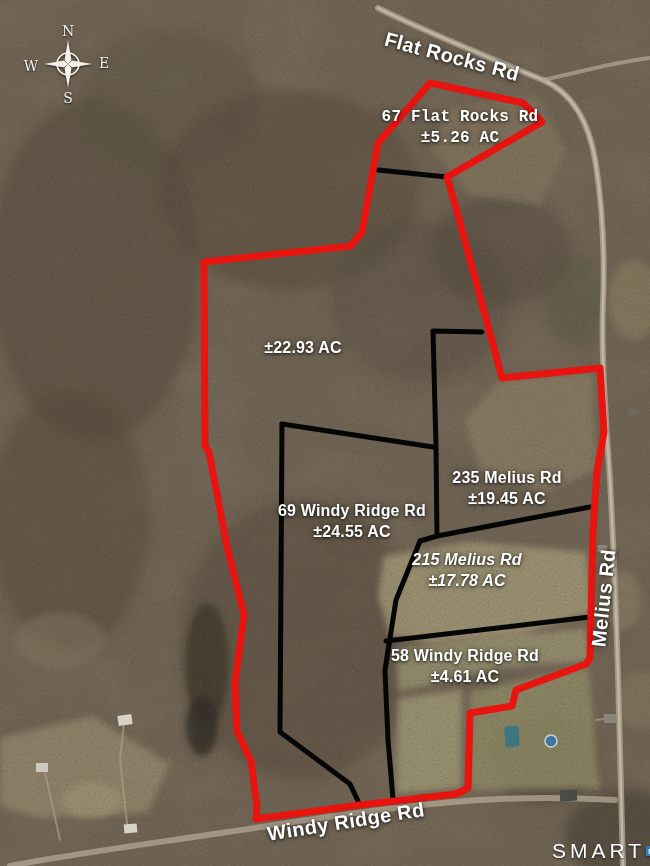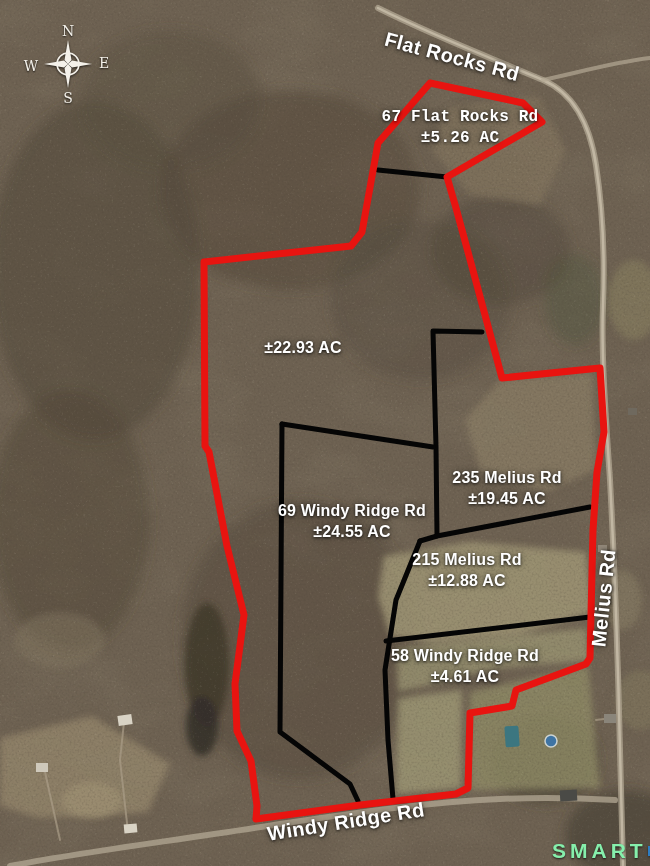--- a/index.html
+++ b/index.html
@@ -15,34 +15,34 @@
   }
   .parcel-lbl{font-size:16px;font-weight:600;line-height:1.3;letter-spacing:.2px;}
   .road-lbl{font-size:20px;font-weight:600;letter-spacing:.4px;}
   #lbl-flat-rocks-rd{left:452px;top:57px;transform:translate(-50%,-50%) rotate(15deg);}
   #lbl-melius-rd{left:604px;top:598px;transform:translate(-50%,-50%) rotate(-84deg);}
   #lbl-windy-ridge-rd{left:346px;top:822px;transform:translate(-50%,-50%) rotate(-9deg);}
   #p-67fr{left:460px;top:128px;font-family:Liberation Mono, monospace;}
   #p-67wr{left:303px;top:338px;}
   #p-235m{left:507px;top:450px;margin-top:39px;}
   #p-69wr{left:352px;top:495px;margin-top:27px;}
-  #p-215m{left:467px;top:571px;}
+  #p-215m{left:467px;top:571px;font-style:italic;}
   #p-77wr{left:465px;top:667px;}
   .compass{position:absolute;left:22px;top:14px;width:100px;height:100px;}
   .compass span{
     position:absolute;color:#f4f1ea;font-family:"DejaVu Serif",serif;font-size:14px;
     transform:translate(-50%,-50%);text-shadow:0 1px 2px rgba(0,0,0,.8);
   }
   .compass .cn{left:46px;top:17px;}
   .compass .ce{left:82px;top:49px;}
   .compass .cs{left:46px;top:84px;}
   .compass .cw{left:9px;top:52px;}
   .logo{position:absolute;left:552px;top:840px;display:flex;align-items:flex-start;}
   .logo .word{
-    color:#86efac;font-size:21px;font-weight:700;letter-spacing:4px;line-height:1;
+    color:#ffffff;font-size:21px;font-weight:400;letter-spacing:4px;line-height:1;
     text-shadow:0 1px 2px rgba(0,0,0,.7);
   }
   .logo .boxes{position:relative;width:38px;height:22px;margin-left:1px;}
   .logo .bx{
     position:absolute;width:10px;height:10px;background:#2d7dc2;color:#fff;
     font-size:7px;font-weight:700;display:flex;align-items:center;justify-content:center;
     box-shadow:0 1px 2px rgba(0,0,0,.5);
   }
   .logo .bx1{left:0;top:6px;}
 </style>
@@ -180,21 +180,21 @@
   <div class="lbl parcel-lbl" id="p-235m">
     <span>235 Melius Rd</span><br>
     <span>±19.45 AC</span>
   </div>
   <div class="lbl parcel-lbl" id="p-69wr">
     <span>69 Windy Ridge Rd</span><br>
     <span>±24.55 AC</span>
   </div>
   <div class="lbl parcel-lbl" id="p-215m">
     <span>215 Melius Rd</span><br>
-    <span>±12.88 AC</span>
+    <span>±17.78 AC</span>
   </div>
   <div class="lbl parcel-lbl" id="p-77wr">
     <span>58 Windy Ridge Rd</span><br>
     <span>±4.61 AC</span>
   </div>
 
   <div class="logo">
     <span class="word">SMART</span>
     <span class="boxes">
       <span class="bx bx1">M</span>

